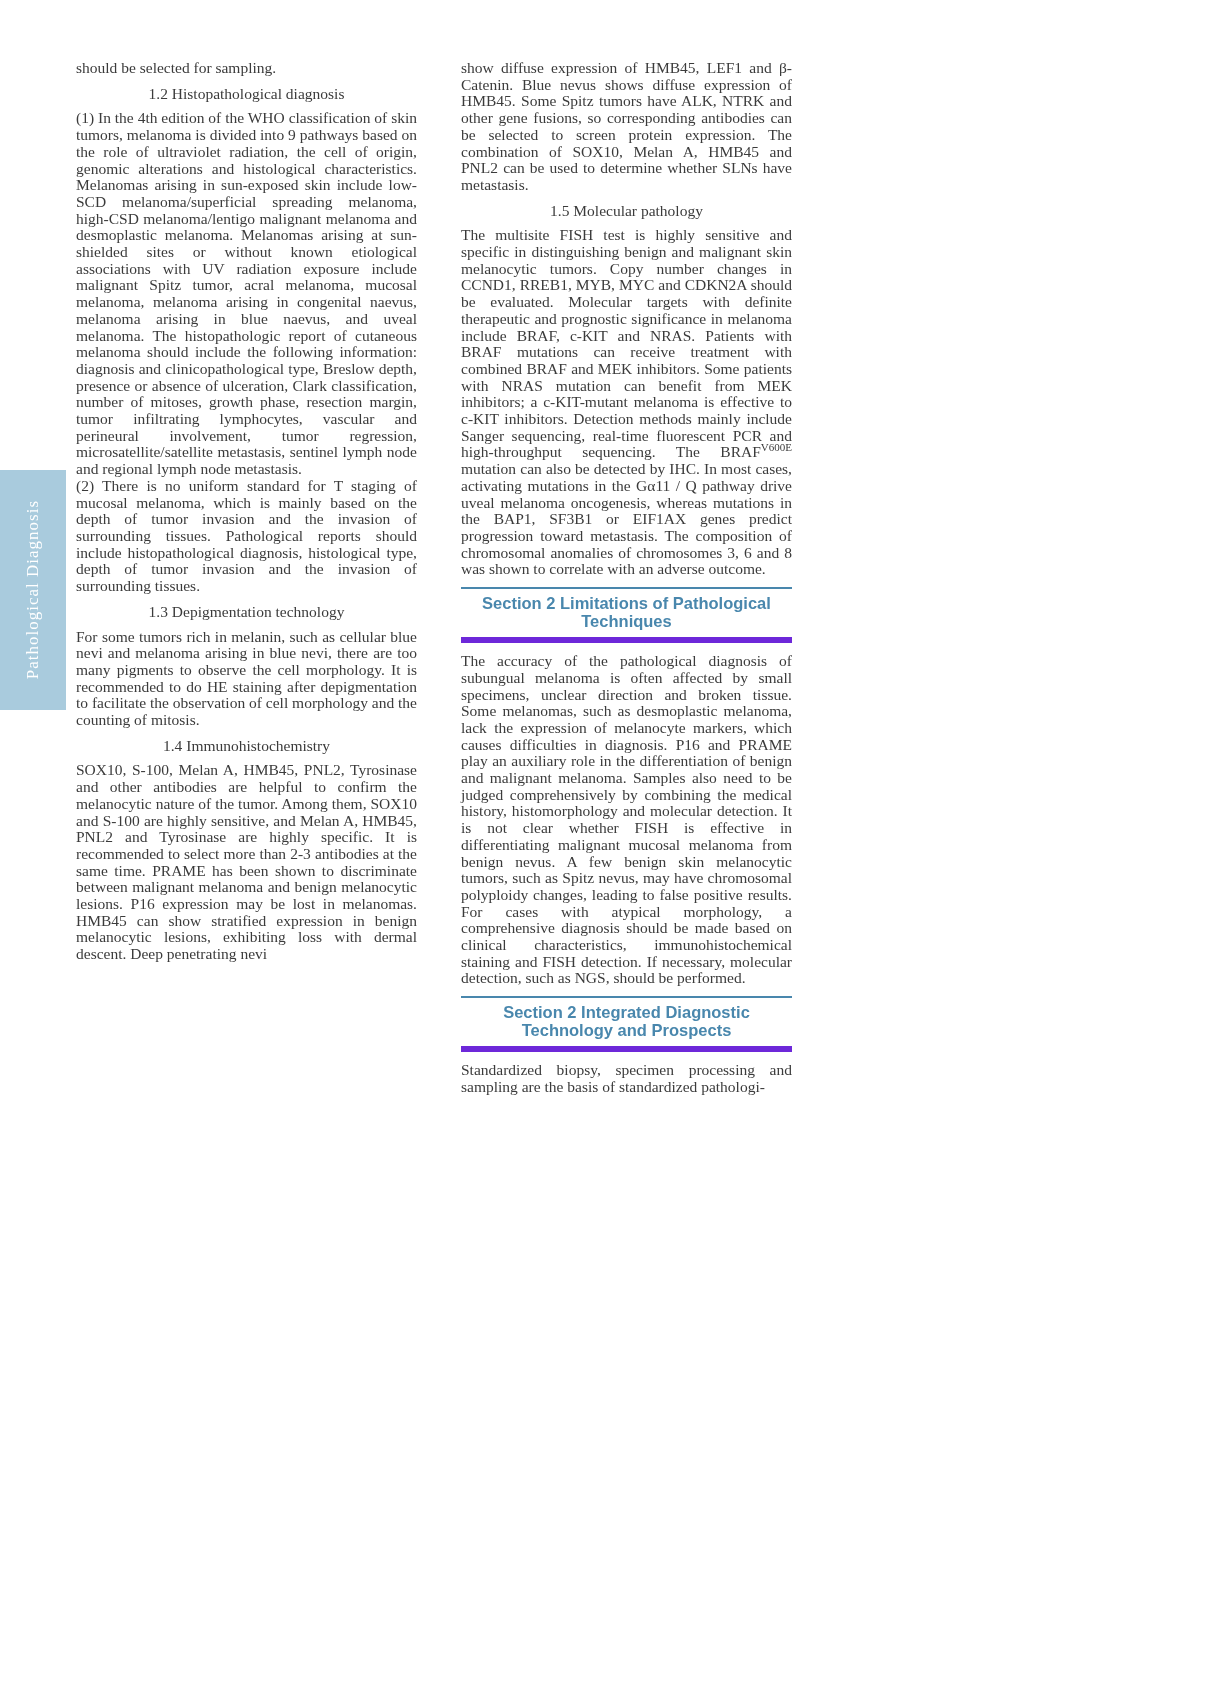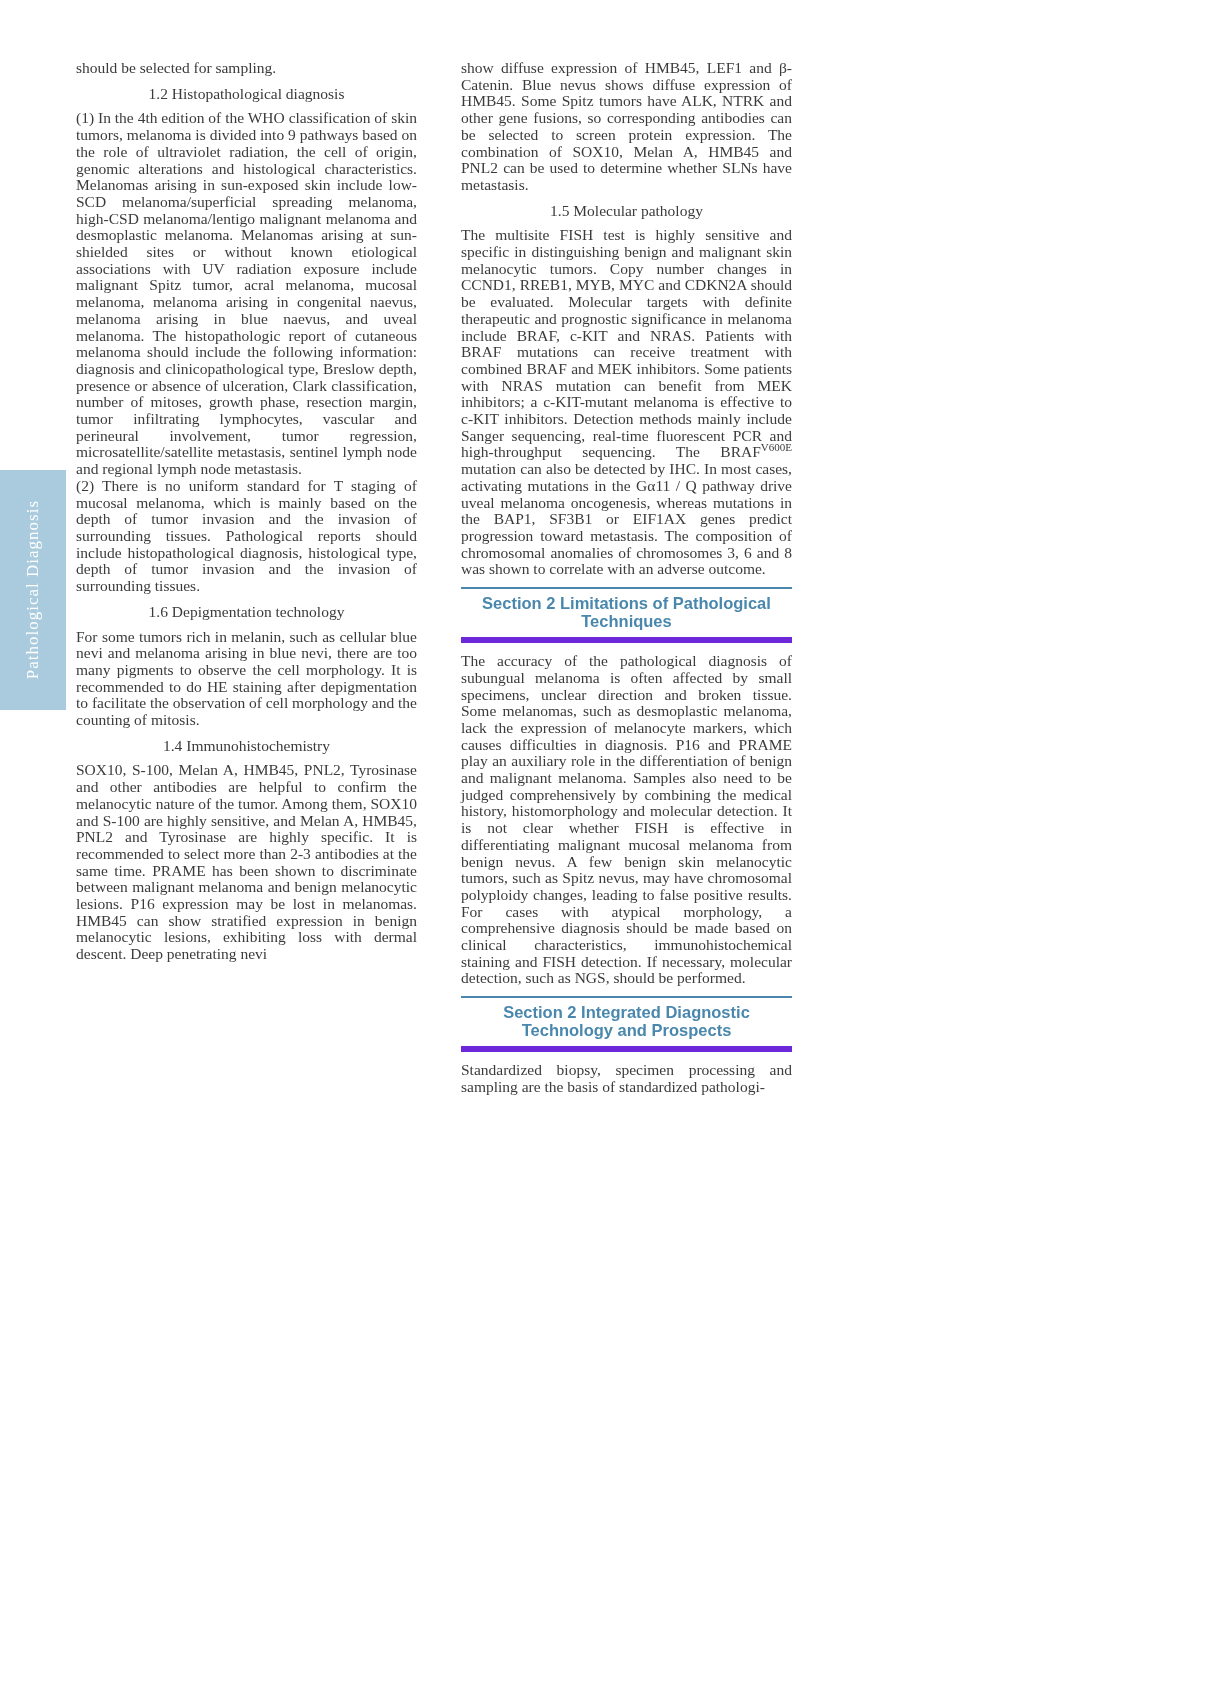--- a/index.html
+++ b/index.html
@@ -94,21 +94,21 @@
 
   <aside class="side-tab">
     <span class="tab-label">Pathological Diagnosis</span>
   </aside>
 
   <div class="col col-left">
     <p class="frag">should be selected for sampling.</p>
     <h3 class="subhead">1.2 Histopathological diagnosis</h3>
     <p class="para">(1) In the 4th edition of the WHO classification of skin tumors, melanoma is divided into 9 pathways based on the role of ultraviolet radiation, the cell of origin, genomic alterations and histological characteristics. Melanomas arising in sun-exposed skin include low-SCD melanoma/superficial spreading melanoma, high-CSD melanoma/lentigo malignant melanoma and desmoplastic melanoma. Melanomas arising at sun-shielded sites or without known etiological associations with UV radiation exposure include malignant Spitz tumor, acral melanoma, mucosal melanoma, melanoma arising in congenital naevus, melanoma arising in blue naevus, and uveal melanoma. The histopathologic report of cutaneous melanoma should include the following information: diagnosis and clinicopathological type, Breslow depth, presence or absence of ulceration, Clark classification, number of mitoses, growth phase, resection margin, tumor infiltrating lymphocytes, vascular and perineural involvement, tumor regression, microsatellite/satellite metastasis, sentinel lymph node and regional lymph node metastasis.</p>
     <p class="para">(2) There is no uniform standard for T staging of mucosal melanoma, which is mainly based on the depth of tumor invasion and the invasion of surrounding tissues. Pathological reports should include histopathological diagnosis, histological type, depth of tumor invasion and the invasion of surrounding tissues.</p>
-    <h3 class="subhead">1.6 Depigmentation technology</h3>
+    <h3 class="subhead">1.3 Depigmentation technology</h3>
     <p class="para">For some tumors rich in melanin, such as cellular blue nevi and melanoma arising in blue nevi, there are too many pigments to observe the cell morphology. It is recommended to do HE staining after depigmentation to facilitate the observation of cell morphology and the counting of mitosis.</p>
     <h3 class="subhead">1.4 Immunohistochemistry</h3>
     <p class="para">SOX10, S-100, Melan A, HMB45, PNL2, Tyrosinase and other antibodies are helpful to confirm the melanocytic nature of the tumor. Among them, SOX10 and S-100 are highly sensitive, and Melan A, HMB45, PNL2 and Tyrosinase are highly specific. It is recommended to select more than 2-3 antibodies at the same time. PRAME has been shown to discriminate between malignant melanoma and benign melanocytic lesions. P16 expression may be lost in melanomas. HMB45 can show stratified expression in benign melanocytic lesions, exhibiting loss with dermal descent. Deep penetrating nevi</p>
   </div>
 
   <div class="col col-right">
     <p class="para">show diffuse expression of HMB45, LEF1 and β-Catenin. Blue nevus shows diffuse expression of HMB45. Some Spitz tumors have ALK, NTRK and other gene fusions, so corresponding antibodies can be selected to screen protein expression. The combination of SOX10, Melan A, HMB45 and PNL2 can be used to determine whether SLNs have metastasis.</p>
     <h3 class="subhead">1.5 Molecular pathology</h3>
     <p class="para"><span>The multisite FISH test is highly sensitive and specific in distinguishing benign and malignant skin melanocytic tumors. Copy number changes in CCND1, RREB1, MYB, MYC and CDKN2A should be evaluated. Molecular targets with definite therapeutic and prognostic significance in melanoma include BRAF, c-KIT and NRAS. Patients with BRAF mutations can receive treatment with combined BRAF and MEK inhibitors. Some patients with NRAS mutation can benefit from MEK inhibitors; a c-KIT-mutant melanoma is effective to c-KIT inhibitors. Detection methods mainly include Sanger sequencing, real-time fluorescent PCR and high-throughput sequencing. The BRAF</span><sup class="gene-sup">V600E</sup><span> mutation can also be detected by IHC. In most cases, activating mutations in the Gα11 / Q pathway drive uveal melanoma oncogenesis, whereas mutations in the BAP1, SF3B1 or EIF1AX genes predict progression toward metastasis. The composition of chromosomal anomalies of chromosomes 3, 6 and 8 was shown to correlate with an adverse outcome.</span></p>
     <div class="section-heading">

